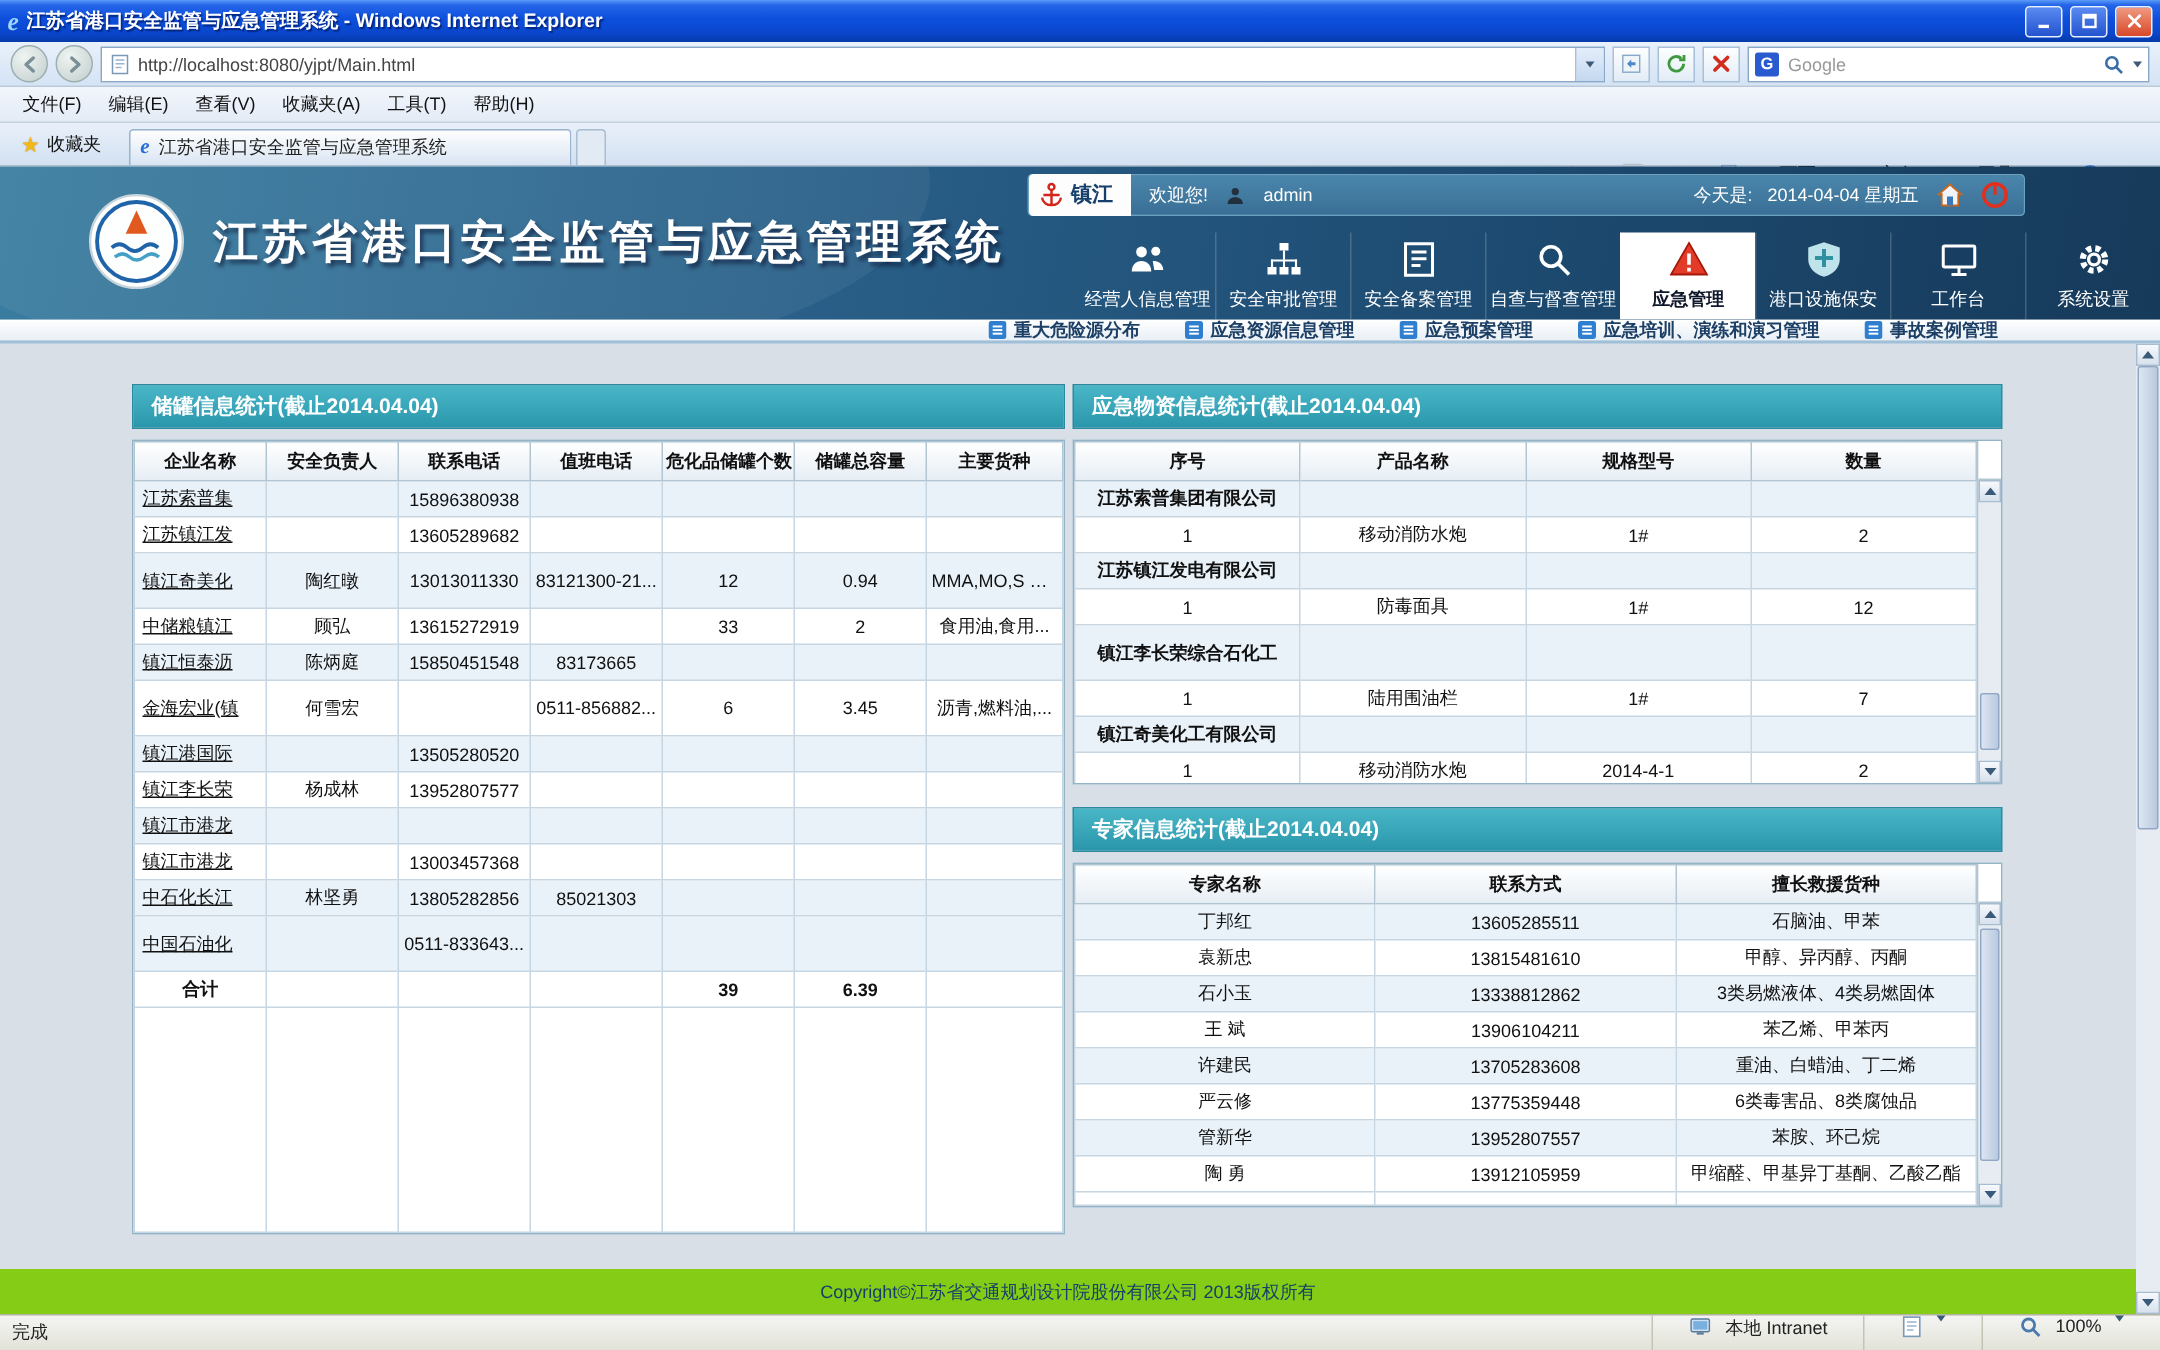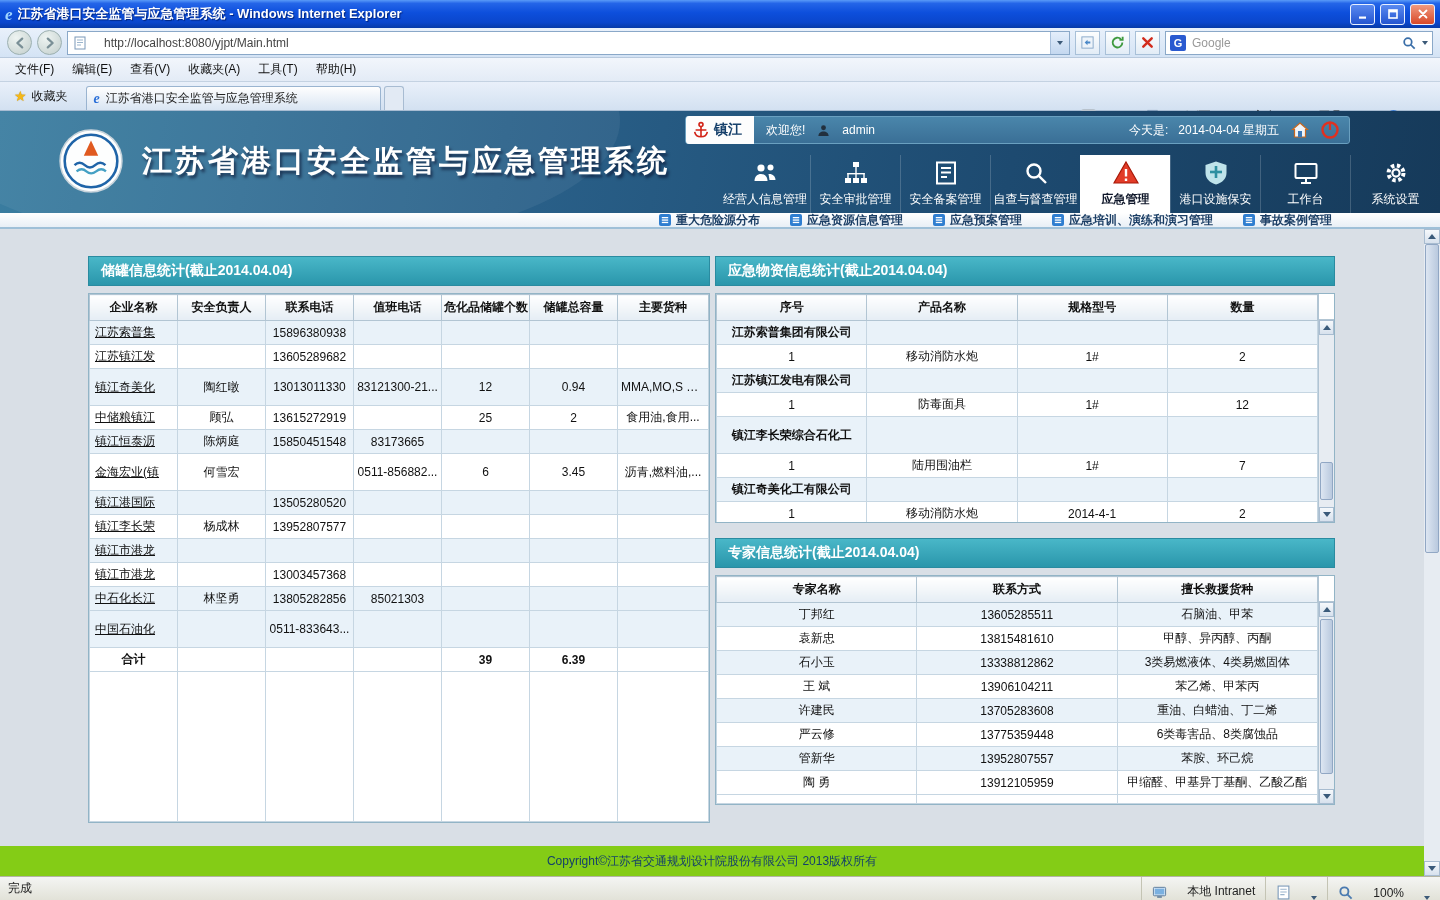--- a/index.html
+++ b/index.html
@@ -19,21 +19,21 @@
   .win-btn { width:25px; height:21px; border-radius:3px; border:1px solid #e8f0ff;
     background:linear-gradient(#5a8af0,#2354d0); display:flex; align-items:center; justify-content:center; cursor:pointer; }
   .win-btn.close { background:linear-gradient(#f09a80,#d84828); }
   .win-btn svg { width:12px; height:12px; }
 
   .addressbar { height:30px; background:linear-gradient(#e9f1fb,#d4e3f5); border-bottom:1px solid #b8c9dd;
     display:flex; align-items:center; gap:5px; padding:0 7px; }
   .nav-circle { width:25px; height:25px; border-radius:50%; border:1px solid #9cb0b0;
     background:radial-gradient(circle at 35% 30%,#eef4f2,#c2cecc); display:flex; align-items:center; justify-content:center; cursor:pointer; }
   .nav-circle svg { width:14px; height:14px; }
-  .url-box { flex:1; height:24px; background:#fff; border:1px solid #8aa8c8; display:flex; align-items:center; gap:17px; padding-left:5px; }
+  .url-box { flex:1; height:24px; background:#fff; border:1px solid #8aa8c8; display:flex; align-items:center; gap:5px; padding-left:5px; }
   .url-box .pgico { width:14px; height:14px; }
   .url-text { flex:1; color:#444; font-size:12px; white-space:nowrap; overflow:hidden; }
   .url-dd { width:19px; height:22px; background:linear-gradient(#e4eefb,#c4d8f0); border-left:1px solid #a8c0dc;
     display:flex; align-items:center; justify-content:center; cursor:pointer; }
   .tool-ico { width:25px; height:24px; border:1px solid #a8c0d8; background:linear-gradient(#fdfefe,#e2ecf6);
     display:flex; align-items:center; justify-content:center; cursor:pointer; }
   .tool-ico svg { width:15px; height:15px; }
   .search-box { width:268px; height:24px; background:#fff; border:1px solid #8aa8c8;
     display:flex; align-items:center; gap:6px; padding:0 4px; }
   .g-ico { width:16px; height:16px; background:#2a5ad0; color:#fff; font-weight:bold; font-size:11px;
@@ -135,21 +135,21 @@
     border-bottom:5px solid #3a5a7a; }
   .tri-dn { width:0; height:0; border-left:4px solid transparent; border-right:4px solid transparent;
     border-top:5px solid #3a5a7a; }
 
   .footer { height:30px; flex:none; background:#84cc16; display:flex; align-items:center; justify-content:center;
     color:#14406a; }
 
   .statusbar { height:24px; background:linear-gradient(#f4f5f3,#e2e2d8); border-top:1px solid #b4b4a4;
     display:flex; align-items:center; padding-left:8px; color:#222; }
   .status-right { margin-left:auto; display:flex; align-items:stretch; height:100%; }
-  .status-sec { display:flex; align-items:flex-end; gap:20px; padding:0 10px; border-left:1px solid #c4c4b4; }
+  .status-sec { display:flex; align-items:flex-start; gap:9px; padding:0 24px; border-left:1px solid #c4c4b4; }
   .status-sec svg { width:15px; height:15px; }
 </style>
 </head>
 <body>
 
 <div class="window">
 
   <div class="titlebar">
     <span class="ie-e">e</span>
     <span class="titlebar-title">江苏省港口安全监管与应急管理系统 - Windows Internet Explorer</span>
@@ -541,21 +541,21 @@
                       <td>83121300-21...</td>
                       <td>12</td>
                       <td>0.94</td>
                       <td>MMA,MO,S M...</td>
                     </tr>
                     <tr class="">
                       <td><span class="cell-link">中储粮镇江</span></td>
                       <td>顾弘</td>
                       <td>13615272919</td>
                       <td></td>
-                      <td>25</td>
+                      <td>33</td>
                       <td>2</td>
                       <td>食用油,食用...</td>
                     </tr>
                     <tr class="alt">
                       <td><span class="cell-link">镇江恒泰沥</span></td>
                       <td>陈炳庭</td>
                       <td>15850451548</td>
                       <td>83173665</td>
                       <td></td>
                       <td></td>

